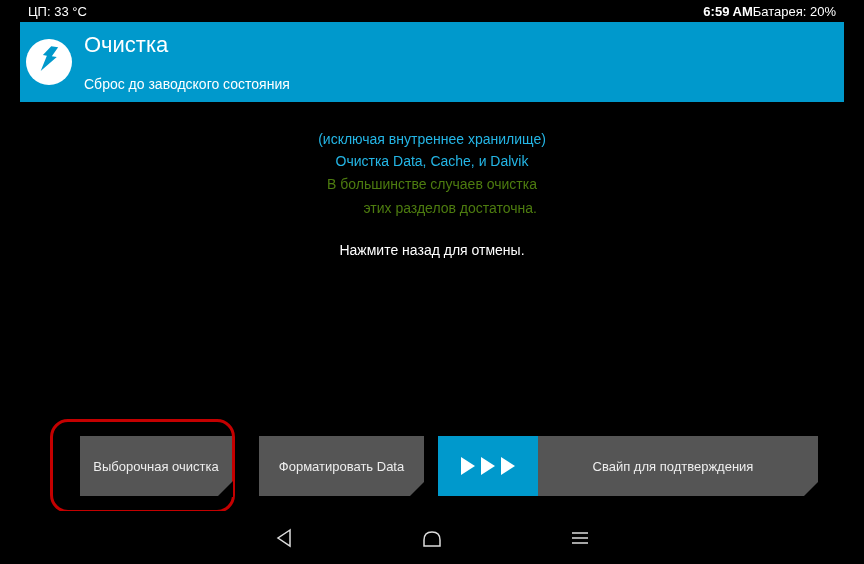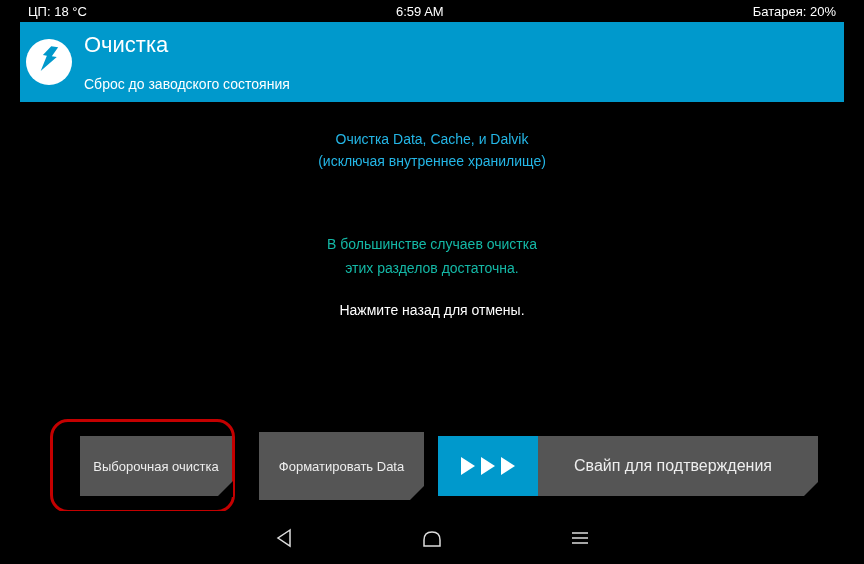--- a/index.html
+++ b/index.html
@@ -1,72 +1,72 @@
 <!DOCTYPE html>
 <html><head>
 <meta charset="utf-8">
 <style>
 * { margin: 0; padding: 0; box-sizing: border-box; }
 html, body { width: 864px; height: 564px; background: #000; font-family: Arial, sans-serif; overflow: hidden; }
 .screen { position: absolute; left: 20px; top: 0; width: 824px; height: 564px; background: #000; }
 .statusbar { height: 22px; background: #000; color: #fff; display: flex; align-items: center; font-size: 13px; padding: 0 8px; }
 .statusbar .left { flex: 0 0 auto; }
-.statusbar .center { flex: 1; text-align: center; }
+.statusbar .center { flex: 1; text-align: right; font-weight: bold; }
 .statusbar .right { flex: 0 0 auto; }
 .header { background: #0099cc; height: 80px; display: flex; align-items: center; padding-left: 6px; }
 .logo { width: 46px; height: 46px; border-radius: 50%; background: #fff; display: flex; align-items: center; justify-content: center; margin-right: 12px; flex-shrink: 0; }
 .title-block { color: #fff; }
 .title { font-size: 22px; font-weight: 400; }
 .subtitle { font-size: 14px; margin-top: 18px; }
 .content { height: 294px; display: flex; flex-direction: column; align-items: center; padding-top: 26px; color: #fff; font-size: 14px; }
 .info1 { color: #24b6e6; text-align: center; line-height: 1.6; }
-.info2 { color: #14b8a6; text-align: center; margin-top: 60px; line-height: 1.7; }
+.info2 { color: #4d7c0f; text-align: right; line-height: 1.7; }
 .info3 { color: #fff; text-align: left; margin-top: 22px; }
 .buttonrow { position: absolute; left: 0; right: 0; bottom: 53px; height: 90px; display: flex; align-items: center; padding-left: 30px; }
 .highlight { width: 185px; height: 94px; border: 3px solid #c40000; border-radius: 18px; display: flex; align-items: center; justify-content: center; padding-left: 27px; }
 .btn { position: relative; background: #555; color: #eee; display: flex; align-items: center; justify-content: center; font-size: 13px; text-align: center; }
 .btn1 { width: 165px; height: 60px; }
 .btn1::after { content: ""; position: absolute; right: -1px; bottom: -1px; width: 0; height: 0; border-left: 16px solid transparent; border-bottom: 16px solid #000; }
-.btn2 { width: 165px; height: 68px; margin-left: 24px; text-align: right; }
+.btn2 { width: 165px; height: 60px; margin-left: 24px; text-align: right; }
 .btn2::after { content: ""; position: absolute; right: -1px; bottom: -1px; width: 0; height: 0; border-left: 16px solid transparent; border-bottom: 16px solid #000; }
-.swipe { position: relative; width: 380px; height: 60px; margin-left: 14px; background: #555; display: flex; align-items: center; color: #eee; font-size: 16px; }
+.swipe { position: relative; width: 380px; height: 60px; margin-left: 14px; background: #555; display: flex; align-items: center; color: #eee; font-size: 13px; }
 .swipe::after { content: ""; position: absolute; right: -1px; bottom: -1px; width: 0; height: 0; border-left: 16px solid transparent; border-bottom: 16px solid #000; }
 .swipe-handle { width: 100px; height: 60px; background: #0099cc; display: flex; align-items: center; justify-content: center; gap: 6px; }
 .swipe-label { flex: 1; text-align: center; padding-right: 10px; }
 .navbar { position: absolute; left: 0; right: 0; bottom: 0; height: 53px; background: #000; display: flex; align-items: center; justify-content: center; gap: 120px; }
 .nav-icon { width: 28px; height: 28px; display: flex; align-items: center; justify-content: center; }
 .play-tri { width: 0; height: 0; border-top: 9px solid transparent; border-bottom: 9px solid transparent; border-left: 14px solid #fff; }
 </style>
 </head>
 <body>
 
 <div class="screen">
 
   <div class="statusbar">
-    <div class="left">ЦП: 18 °С</div>
+    <div class="left">ЦП: 33 °С</div>
     <div class="center">6:59 AM</div>
     <div class="right">Батарея: 20%</div>
   </div>
 
   <div class="header">
     <div class="logo">
       <svg width="38" height="38" viewBox="0 0 38 38">
         <path d="M19 3 L12 13 L16 13 L12 29 L26 13 L21 13 L26 3 Z" fill="#0099cc" transform="rotate(8 19 19)"></path>
       </svg>
     </div>
     <div class="title-block">
       <div class="title">Очистка</div>
       <div class="subtitle">Сброс до заводского состояния</div>
     </div>
   </div>
 
   <div class="content">
     <div class="info1">
+      <div>(исключая внутреннее хранилище)</div>
       <div>Очистка Data, Cache, и Dalvik</div>
-      <div>(исключая внутреннее хранилище)</div>
     </div>
     <div class="info2">
       <div>В большинстве случаев очистка</div>
       <div>этих разделов достаточна.</div>
     </div>
     <div class="info3">Нажмите назад для отмены.</div>
   </div>
 
   <div class="buttonrow">
     <div class="highlight">

